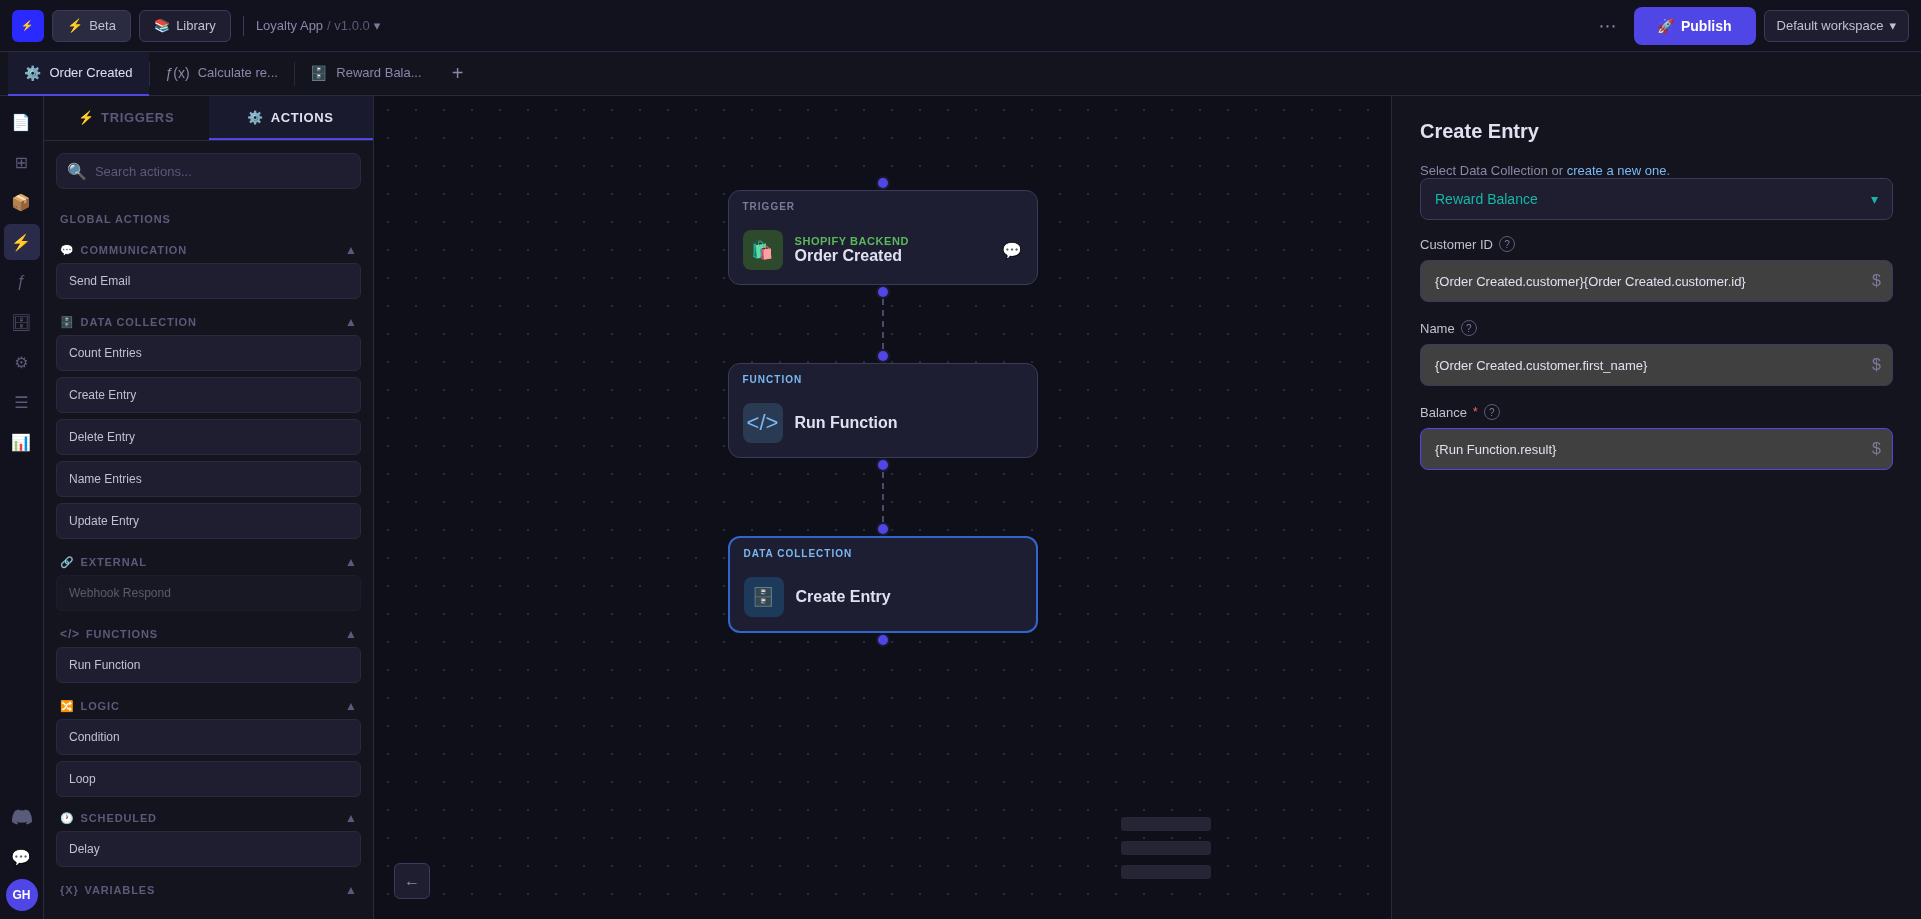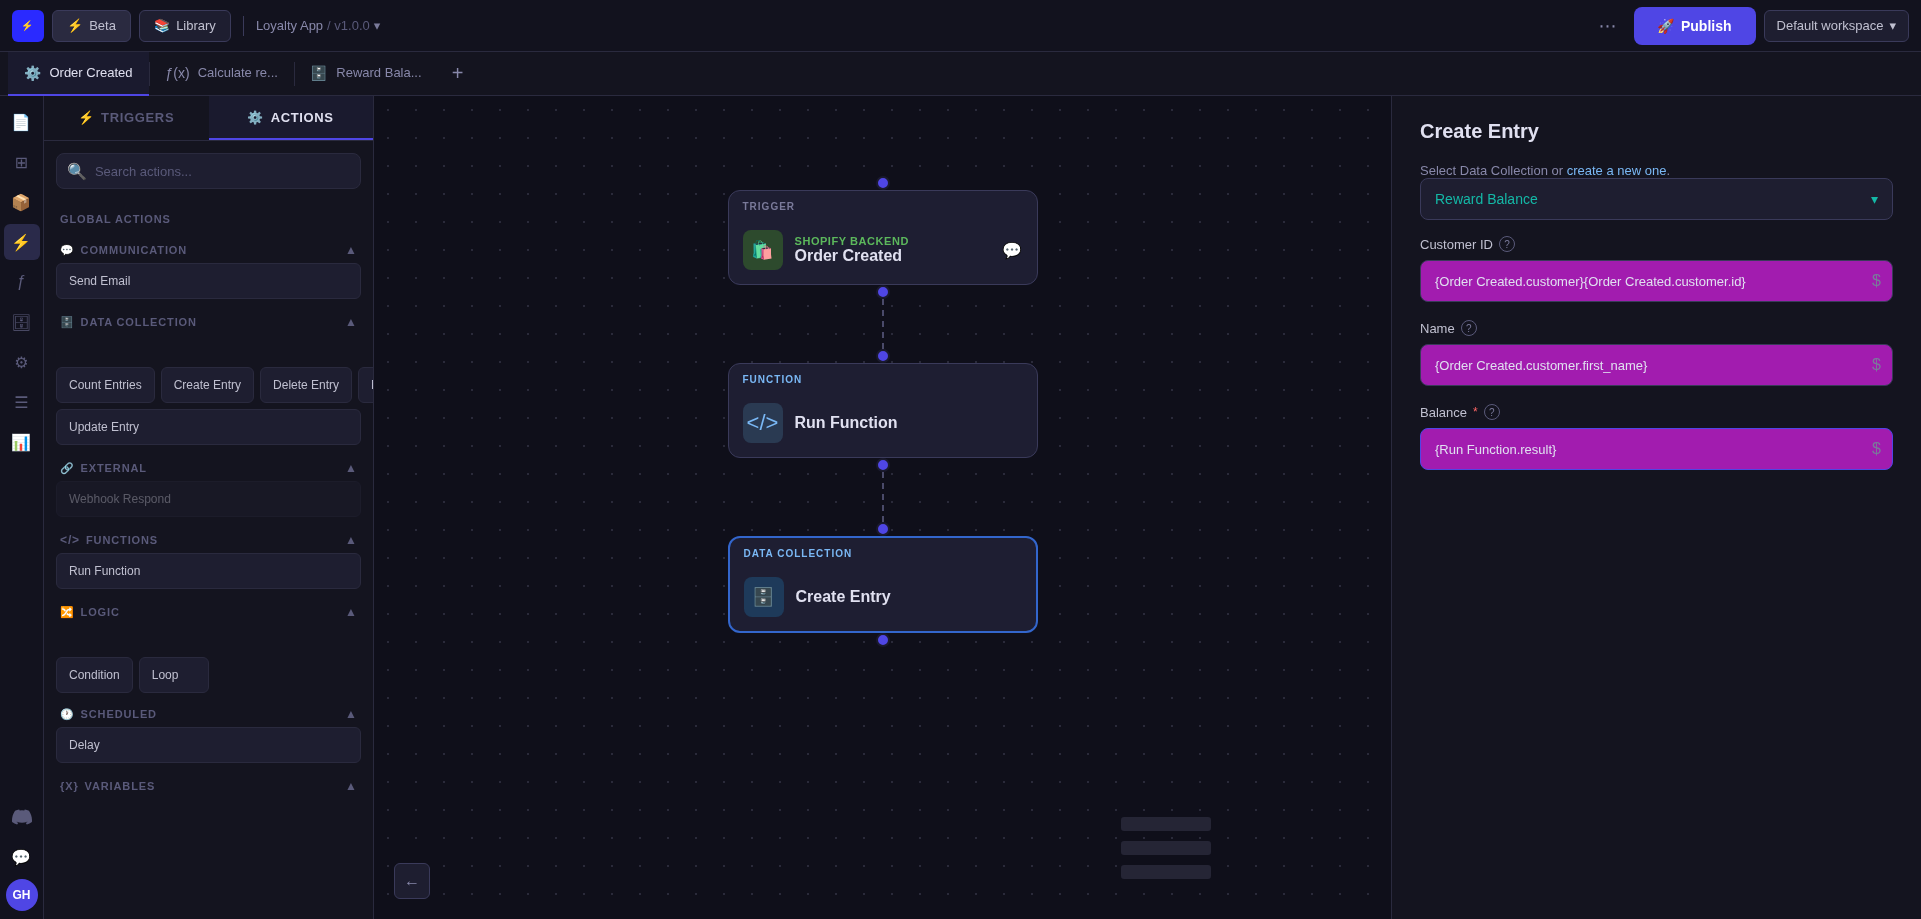--- a/index.html
+++ b/index.html
@@ -45,21 +45,21 @@
     .search-box { width: 100%; height: 36px; background: #1e1e30; border: 1px solid #2a2a3e; border-radius: 8px; display: flex; align-items: center; padding: 0 10px; gap: 8px; }
     .search-box input { background: none; border: none; outline: none; color: #c0c0d0; font-size: 13px; flex: 1; }
     .search-box input::placeholder { color: #5a5a7a; }
     .actions-list { flex: 1; overflow-y: auto; padding: 0 12px 12px; }
     .actions-list::-webkit-scrollbar { width: 4px; }
     .actions-list::-webkit-scrollbar-track { background: transparent; }
     .actions-list::-webkit-scrollbar-thumb { background: #3a3a5a; border-radius: 2px; }
     .section-header { display: flex; align-items: center; justify-content: space-between; padding: 10px 4px 6px; cursor: pointer; }
     .section-title { font-size: 11px; font-weight: 700; color: #5a5a7a; letter-spacing: 0.08em; text-transform: uppercase; display: flex; align-items: center; gap: 6px; }
     .section-chevron { color: #5a5a7a; font-size: 12px; }
-    .action-grid { display: grid; grid-template-columns: 1fr 1fr 1fr 1fr; gap: 6px; margin-bottom: 4px; margin-top: 32px; }
+    .action-grid { display: grid; grid-template-columns: 1fr; gap: 6px; margin-bottom: 4px; }
     .action-btn { height: 36px; background: #1e1e30; border: 1px solid #2a2a3e; border-radius: 6px; display: flex; align-items: center; padding: 0 12px; font-size: 12px; color: #c0c0d0; cursor: pointer; white-space: nowrap; }
     .action-btn-single { height: 36px; background: #1e1e30; border: 1px solid #2a2a3e; border-radius: 6px; display: flex; align-items: center; padding: 0 12px; font-size: 12px; color: #c0c0d0; cursor: pointer; margin-bottom: 6px; }
     .action-btn-single.disabled { opacity: 0.4; }
     .global-actions-label { font-size: 11px; font-weight: 700; color: #5a5a7a; letter-spacing: 0.08em; text-transform: uppercase; padding: 12px 4px 8px; }
 
     
     .canvas { flex: 1; background: #0f0f1a; position: relative; overflow: hidden; background-image: radial-gradient(circle, #2a2a3a 1px, transparent 1px); background-size: 28px 28px; }
 
     
     .flow-container { position: absolute; top: 80px; left: 50%; transform: translateX(-50%); display: flex; flex-direction: column; align-items: center; gap: 0; }
@@ -92,21 +92,21 @@
     .panel-title { font-size: 20px; font-weight: 700; color: #e0e0f0; padding: 24px 28px 20px; }
     .panel-section { padding: 0 28px 20px; }
     .panel-label { font-size: 13px; color: #8888aa; }
     .panel-label a { color: #7ab8f5; text-decoration: none; }
     .panel-select { width: 100%; height: 42px; background: #1e1e30; border: 1px solid #3a3a5a; border-radius: 8px; color: #14b8a6; font-size: 14px; padding: 0 14px; display: flex; align-items: center; justify-content: space-between; cursor: pointer; margin-bottom: 16px; }
     .field-label-row { display: flex; align-items: center; gap: 6px; margin-bottom: 8px; }
     .field-label { font-size: 13px; color: #c0c0d0; font-weight: 500; }
     .field-help { width: 16px; height: 16px; border-radius: 50%; border: 1px solid #5a5a7a; display: flex; align-items: center; justify-content: center; font-size: 10px; color: #7a7a9a; cursor: pointer; }
     .field-required { color: #ff6666; font-size: 12px; }
     .field-input-wrap { position: relative; display: flex; align-items: center; }
-    .field-input { width: 100%; height: 42px; background: #a21caf; border: 1px solid #3a3a5a; border-radius: 8px; color: #e0e0f0; font-size: 13px; padding: 0 36px 0 14px; outline: none; }
+    .field-input { width: 100%; height: 42px; background: #404040; border: 1px solid #3a3a5a; border-radius: 8px; color: #e0e0f0; font-size: 13px; padding: 0 36px 0 14px; outline: none; }
     .field-dollar { position: absolute; right: 12px; color: #7a7a9a; font-size: 16px; font-weight: 400; pointer-events: none; }
     .field-group { margin-bottom: 18px; }
   </style>
 </head>
 <body>
 
 <div class="topbar">
   <div class="topbar-logo">⚡</div>
   <div class="topbar-btn active">
     <span>⚡</span>

